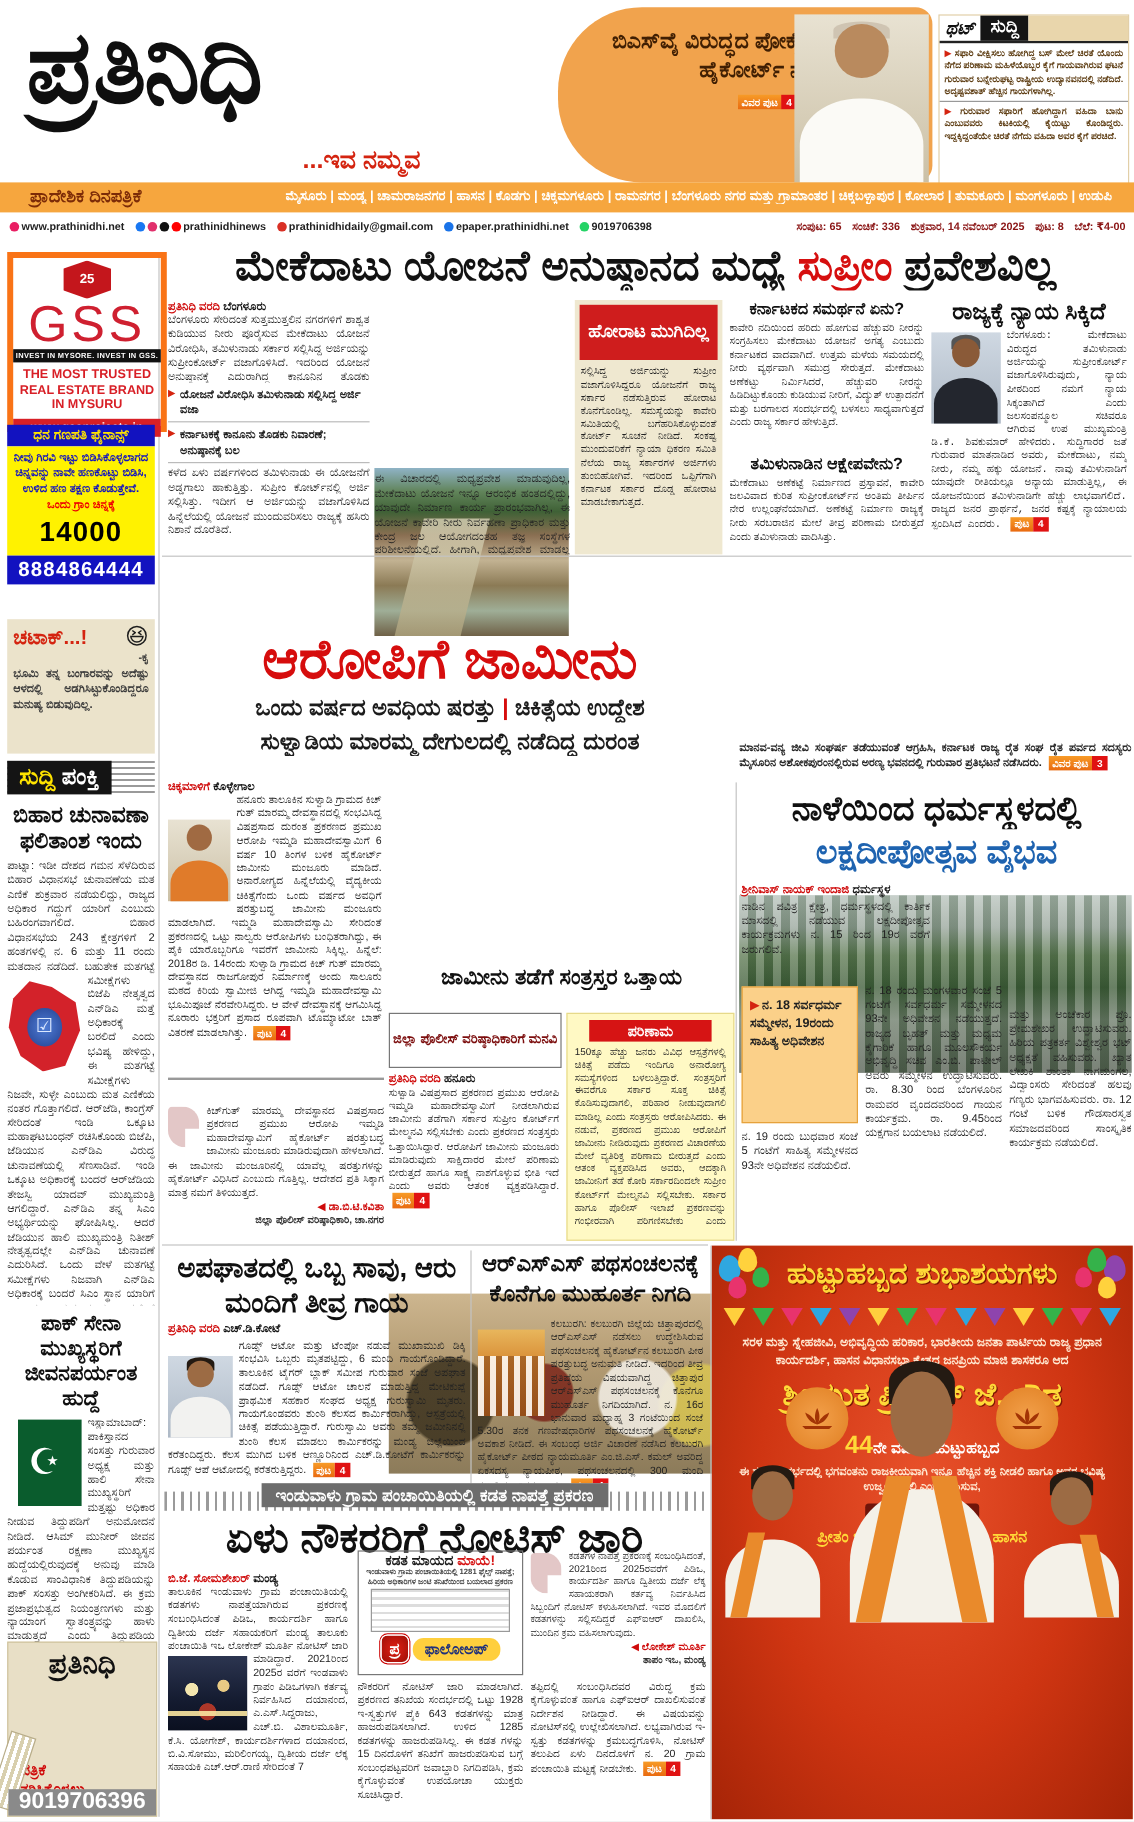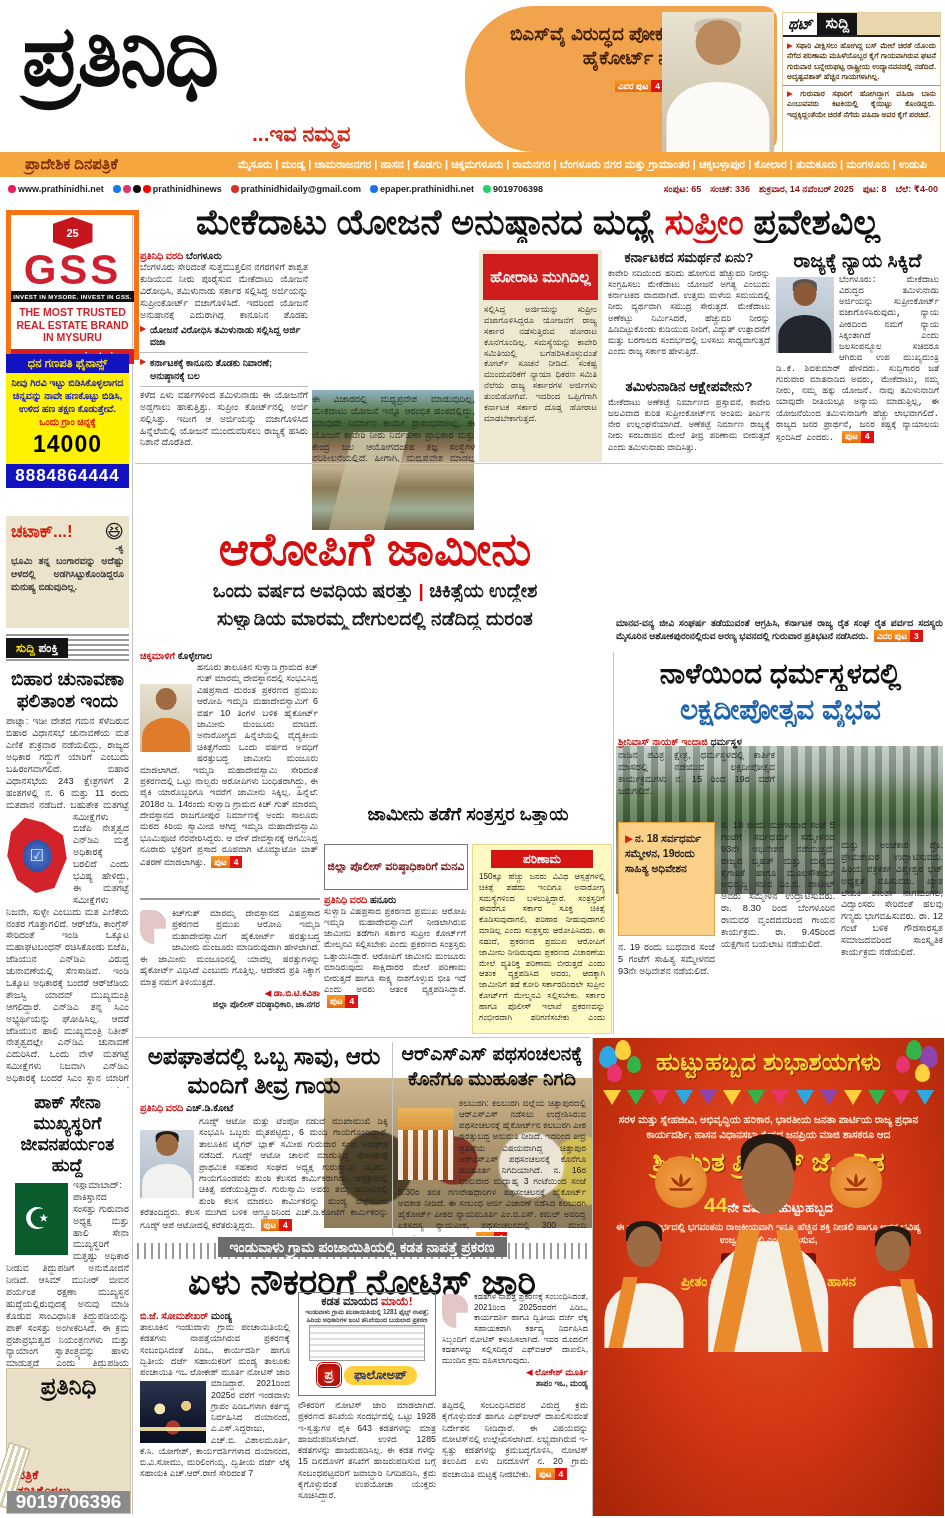--- a/index.html
+++ b/index.html
@@ -48,38 +48,38 @@
   .rbox{background:#cf1d1d;color:#fff;font-size:15px;font-weight:800;text-align:center;line-height:1.25;display:flex;align-items:center;justify-content:center;}
   .ybox{background:#fff9c4;border:1px solid #e6d98a;}
   .ybox .yb-h{background:#d61414;color:#fff;font-weight:800;font-size:12px;text-align:center;padding:2px 0;margin:5px 18px 4px 18px;}
   .ybox .yb-t{font-size:8.2px;line-height:1.32;text-align:justify;padding:0 6px;color:#222;}
   .obox{background:#fbd089;border:1px solid #e6a23c;}
   .obox .ob-t{font-size:10.5px;font-weight:800;color:#222;line-height:1.45;padding:8px 6px;}
   .obox .arr{color:#d42410;margin-right:2px;}
   .manavi{border:1.5px solid #777;display:flex;align-items:center;justify-content:center;text-align:center;
           font-size:11px;font-weight:800;color:#7c0e0e;line-height:1.25;}
   
-  .gss-word{font-size:42px;font-weight:700;letter-spacing:3px;color:#cf2030;text-align:center;line-height:1;}
+  .gss-word{font-size:42px;font-weight:400;letter-spacing:3px;color:#cf2030;text-align:center;line-height:1;}
   .gss-bar{background:#111;color:#fff;font-size:6.2px;font-weight:bold;text-align:center;padding:2px 0;letter-spacing:.3px;}
   .gss-trust{font-size:10.5px;font-weight:800;color:#d81f26;text-align:center;line-height:1.2;}
   .gss-url{background:#d81f26;color:#fff;font-size:10px;font-weight:bold;text-align:center;padding:2px 0;}
   .ribbon{background:#c4161c;color:#fff;font-size:11px;font-weight:800;display:flex;align-items:center;justify-content:center;
           clip-path:polygon(50% 0,100% 22%,100% 78%,50% 100%,0 78%,0 22%);}
   .fin-h{background:#1212c0;color:#ffe400;font-size:11.5px;font-weight:800;text-align:center;padding:3px 0;}
   .fin-b{background:#fff200;color:#1212c0;font-size:9.6px;font-weight:800;text-align:center;line-height:1.35;padding:4px 3px;}
   .fin-price{color:#e00;font-weight:800;font-size:9.5px;}
   .fin-num{color:#000000;font-weight:900;font-size:23px;letter-spacing:1px;}
   .fin-ph{background:#1212c0;color:#fff;font-size:17px;font-weight:800;text-align:center;padding:2px 0;letter-spacing:1px;}
   .chatak{background:#ebe3cb;}
   .chatak-t{font-size:17px;font-weight:900;color:#111;}
   .chatak-t .redc{color:#d42410;}
   .chatak-by{font-size:9px;font-weight:bold;color:#333;text-align:right;}
   .chatak-b{font-size:9.4px;font-weight:bold;color:#3a3a3a;line-height:1.4;text-align:justify;}
   .pankti{background:repeating-linear-gradient(180deg,#9a9a9a 0 1.5px,#fff 1.5px 5px);display:flex;align-items:center;}
-  .pankti-box{background:#141414;padding:3px 10px;font-size:12px;font-weight:800;}
+  .pankti-box{background:#141414;padding:3px 10px;font-size:19px;font-weight:800;}
   .pankti-box .y{color:#ffe400;}.pankti-box .w{color:#fff;}
   .side-h{font-size:18.5px;font-weight:800;color:#101010;text-align:center;line-height:1.2;}
   
   .hatch{background:repeating-linear-gradient(90deg,#9a9a9a 0 2px,#fff 2px 7px);}
   .banner-lbl{background:#6d6d6d;color:#fff;font-size:14px;font-weight:800;padding:2px 12px;white-space:nowrap;}
   .clip-h{font-size:11.5px;font-weight:800;text-align:center;}
   .clip-h .redc{color:#d61414;}
   .clip-sub{font-size:6.4px;font-weight:bold;color:#444;text-align:center;line-height:1.2;}
   .clip-thumb{background:repeating-linear-gradient(180deg,#ddd 0 2px,#fff 2px 6px);border:1px solid #999;}
   .followup{display:flex;align-items:center;justify-content:center;gap:3px;}
@@ -358,21 +358,21 @@
           </span>
       </span>
       <span>ಹನೂರು ತಾಲೂಕಿನ ಸುಳ್ವಾಡಿ ಗ್ರಾಮದ ಕಿಚ್ ಗುತ್ ಮಾರಮ್ಮ ದೇವಸ್ಥಾನದಲ್ಲಿ ಸಂಭವಿಸಿದ್ದ ವಿಷಪ್ರಸಾದ ದುರಂತ ಪ್ರಕರಣದ ಪ್ರಮುಖ ಆರೋಪಿ ಇಮ್ಮಡಿ ಮಹಾದೇವಸ್ವಾಮಿಗೆ 6 ವರ್ಷ 10 ತಿಂಗಳ ಬಳಿಕ ಹೈಕೋರ್ಟ್ ಜಾಮೀನು ಮಂಜೂರು ಮಾಡಿದೆ. ಅನಾರೋಗ್ಯದ ಹಿನ್ನೆಲೆಯಲ್ಲಿ ವೈದ್ಯಕೀಯ ಚಿಕಿತ್ಸೆಗೆಂದು ಒಂದು ವರ್ಷದ ಅವಧಿಗೆ ಷರತ್ತುಬದ್ಧ ಜಾಮೀನು ಮಂಜೂರು ಮಾಡಲಾಗಿದೆ. ಇಮ್ಮಡಿ ಮಹಾದೇವಸ್ವಾಮಿ ಸೇರಿದಂತೆ ಪ್ರಕರಣದಲ್ಲಿ ಒಟ್ಟು ನಾಲ್ವರು ಆರೋಪಿಗಳು ಬಂಧಿತರಾಗಿದ್ದು, ಈ ಪೈಕಿ ಯಾರೊಬ್ಬರಿಗೂ ಇವರೆಗೆ ಜಾಮೀನು ಸಿಕ್ಕಿಲ್ಲ. ಹಿನ್ನೆಲೆ: 2018ರ ಡಿ. 14ರಂದು ಸುಳ್ವಾಡಿ ಗ್ರಾಮದ ಕಿಚ್ ಗುತ್ ಮಾರಮ್ಮ ದೇವಸ್ಥಾನದ ರಾಜಗೋಪುರ ನಿರ್ಮಾಣಕ್ಕೆ ಅಂದು ಸಾಲೂರು ಮಠದ ಕಿರಿಯ ಸ್ವಾಮೀಜಿ ಆಗಿದ್ದ ಇಮ್ಮಡಿ ಮಹಾದೇವಸ್ವಾಮಿ ಭೂಮಿಪೂಜೆ ನೆರವೇರಿಸಿದ್ದರು. ಆ ವೇಳೆ ದೇವಸ್ಥಾನಕ್ಕೆ ಆಗಮಿಸಿದ್ದ ನೂರಾರು ಭಕ್ತರಿಗೆ ಪ್ರಸಾದ ರೂಪವಾಗಿ ಟೊಮ್ಯಾಟೋ ಬಾತ್ ವಿತರಣೆ ಮಾಡಲಾಗಿತ್ತು.</span>
       <span class="badge">
           <span class="bl">ಪುಟ</span>
           <span class="bn">4</span>
         </span>
     </div>
   </div>
 
-  <div class="abs" style="left:140px;top:898px;width:180px;height:136px;border-top:2px solid #999;padding-top:8px;">
+  <div class="abs" style="left:140px;top:898px;width:180px;height:136px;border-top:2px solid #999;padding-top:20px;">
     <div class="quoteblk"><span class="qmark"></span><span>ಕಿಚ್‌ಗುತ್ ಮಾರಮ್ಮ ದೇವಸ್ಥಾನದ ವಿಷಪ್ರಸಾದ ಪ್ರಕರಣದ ಪ್ರಮುಖ ಆರೋಪಿ ಇಮ್ಮಡಿ ಮಹಾದೇವಸ್ವಾಮಿಗೆ ಹೈಕೋರ್ಟ್ ಷರತ್ತುಬದ್ಧ ಜಾಮೀನು ಮಂಜೂರು ಮಾಡಿರುವುದಾಗಿ ಹೇಳಲಾಗಿದೆ. ಈ ಜಾಮೀನು ಮಂಜೂರಿನಲ್ಲಿ ಯಾವೆಲ್ಲ ಷರತ್ತುಗಳನ್ನು ಹೈಕೋರ್ಟ್ ವಿಧಿಸಿದೆ ಎಂಬುದು ಗೊತ್ತಿಲ್ಲ. ಆದೇಶದ ಪ್ರತಿ ಸಿಕ್ಕಾಗ ಮಾತ್ರ ನಮಗೆ ತಿಳಿಯುತ್ತದೆ.</span></div>
     <div class="attr"><span>◀ ಡಾ.ಬಿ.ಟಿ.ಕವಿತಾ</span><span class="sub">ಜಿಲ್ಲಾ ಪೊಲೀಸ್ ವರಿಷ್ಠಾಧಿಕಾರಿ, ಚಾ.ನಗರ</span></div>
   </div>
 
   <div class="abs ph police" style="left:324px;top:650px;width:288px;height:150px;"></div>
   <div class="abs ctr h-big" style="left:324px;top:804px;width:288px;font-size:18px;white-space:nowrap;overflow:hidden;">ಜಾಮೀನು ತಡೆಗೆ ಸಂತ್ರಸ್ತರ ಒತ್ತಾಯ</div>
   <div class="abs manavi" style="left:324px;top:844px;width:142px;height:44px;">ಜಿಲ್ಲಾ ಪೊಲೀಸ್ ವರಿಷ್ಠಾಧಿಕಾರಿಗೆ ಮನವಿ</div>
 
   <div class="abs" style="left:324px;top:894px;width:142px;height:140px;">
     <div class="leadin"><span>ಪ್ರತಿನಿಧಿ ವರದಿ</span> <span class="plc">ಹನೂರು</span></div>

